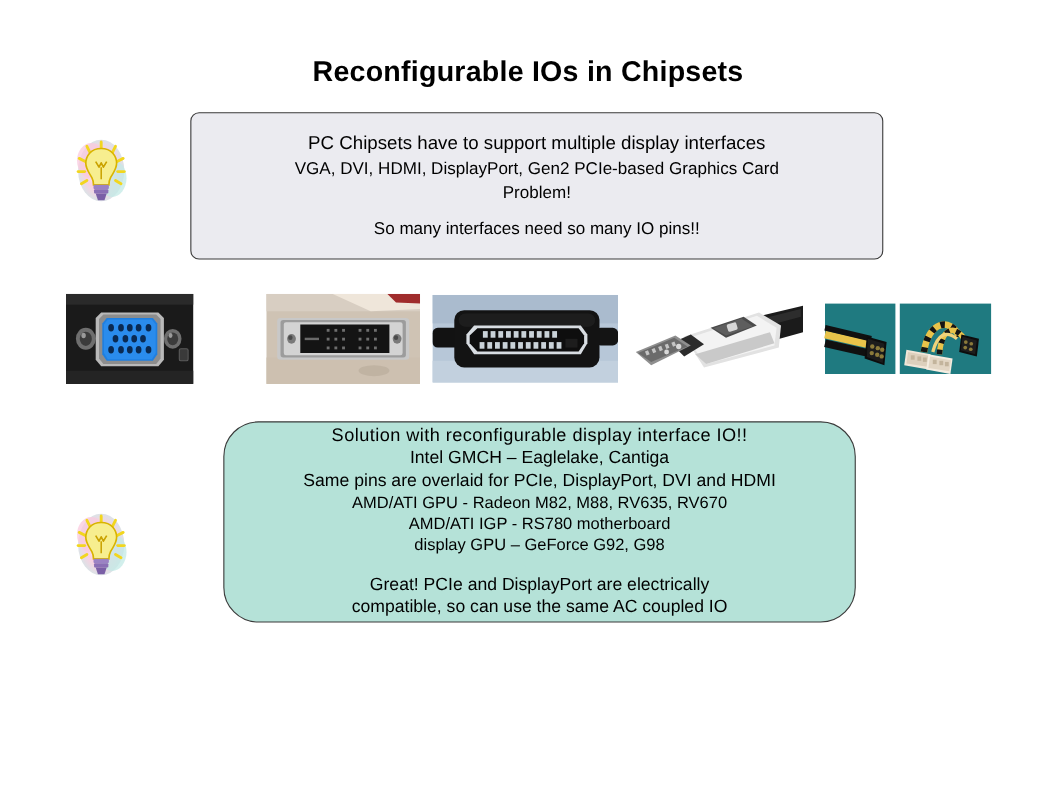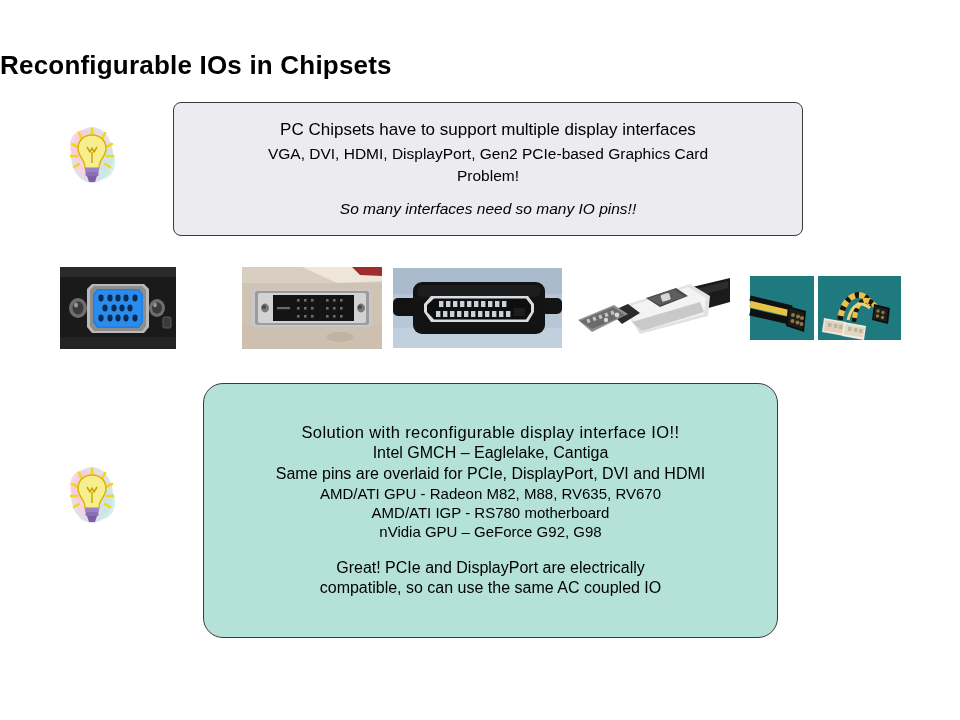--- a/index.html
+++ b/index.html
@@ -15,20 +15,21 @@
     font-family: "Liberation Sans", sans-serif;
     color: #000000;
   }
 
   
   #slide-title {
     position: absolute;
     left: 0;
     top: 50px;
     width: 960px;
+    text-align: center;
     font-size: 26px;
     font-weight: bold;
     letter-spacing: 0.2px;
     color: #000000;
   }
 
   
   .callout {
     position: absolute;
     box-sizing: border-box;
@@ -44,37 +45,37 @@
     top: 102px;
     width: 630px;
     height: 134px;
     background: #ebebf0;
     border-radius: 8px;
   }
   #solution-box {
     left: 203px;
     top: 383px;
     width: 575px;
-    height: 255px;
+    height: 183px;
     background: #b5e2d8;
-    border-radius: 20px;
+    border-radius: 32px;
   }
 
   .line {
     line-height: 1.18;
     white-space: nowrap;
   }
   .l-big    { font-size: 17px; }
   .l-mid    { font-size: 15.5px; }
   .l-small  { font-size: 15px; }
   .b        { font-weight: normal; }
 
   #problem-box .line:nth-child(1) { margin-bottom: 5px; }
   #problem-box .line:nth-child(3) { margin-top: 4px; }
-  #problem-box .line:nth-child(4) { margin-top: 14px; font-style: italic; }
+  #problem-box .line:nth-child(4) { margin-top: 14px; }
 
   #solution-box .line { margin: 0.6px 0; }
   #solution-box .line:nth-child(1) { font-size: 16.5px; letter-spacing: 0.4px; }
   #solution-box .line:nth-child(2) { font-size: 16px; margin-bottom: 2px; }
   #solution-box .line:nth-child(7) { margin-top: 18px; font-size: 16px; }
   #solution-box .line:nth-child(8) { font-size: 16px; }
 
   
   .bulb-icon {
     position: absolute;
@@ -393,16 +394,16 @@
     <path d="M24 54 L34 54 L32 60 L26 60 Z" fill="#7a5fa6"></path>
   </svg>
 </div>
 
 <div class="callout" id="solution-box">
   <div class="line b">Solution  with  reconfigurable  display  interface IO!!</div>
   <div class="line l-small">Intel GMCH – Eaglelake, Cantiga</div>
   <div class="line b">Same pins are overlaid for PCIe, DisplayPort, DVI and HDMI</div>
   <div class="line l-small">AMD/ATI GPU - Radeon M82, M88, RV635, RV670</div>
   <div class="line l-small">AMD/ATI IGP - RS780 motherboard</div>
-  <div class="line l-small">nVidia GPU – GeForce G92, G98</div>
+  <div class="line l-small">display GPU – GeForce G92, G98</div>
   <div class="line b">Great! PCIe and DisplayPort are electrically</div>
   <div class="line b">compatible, so can use the same AC coupled IO</div>
 </div>
 
 </body></html>

